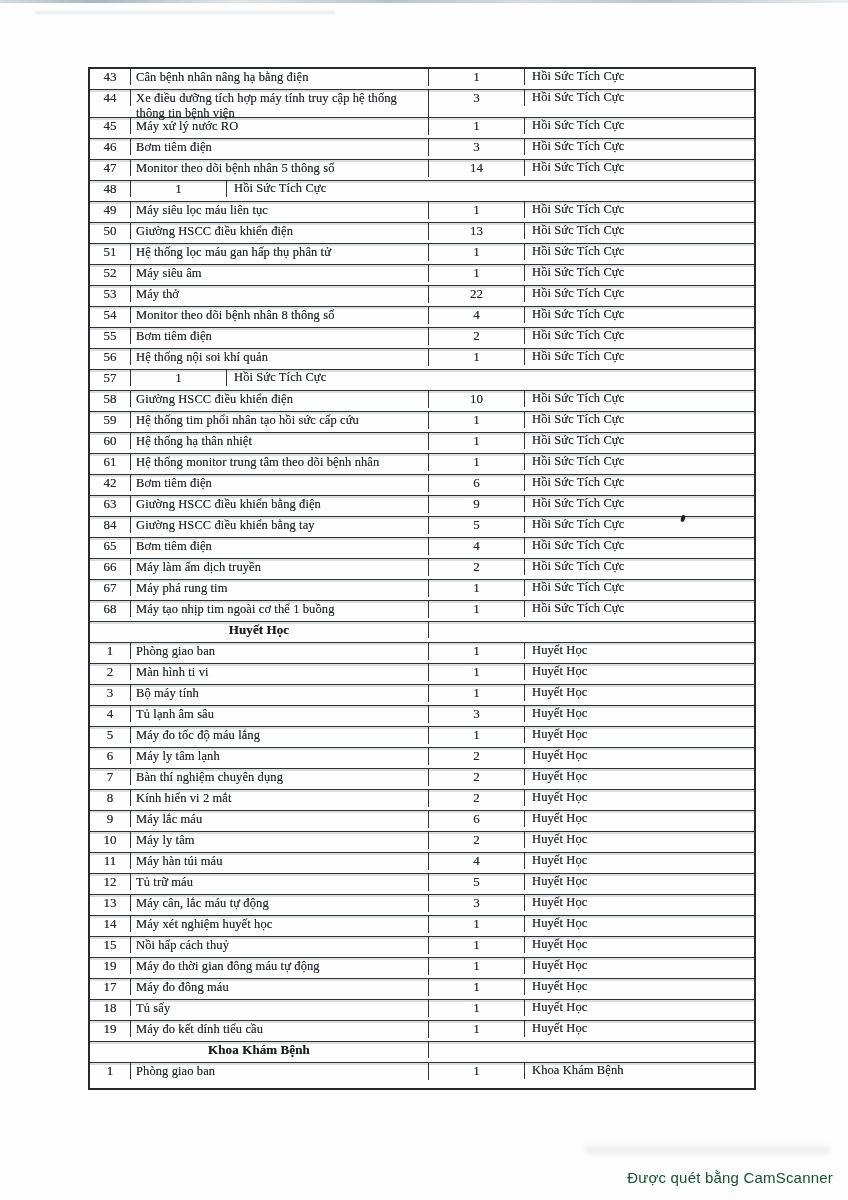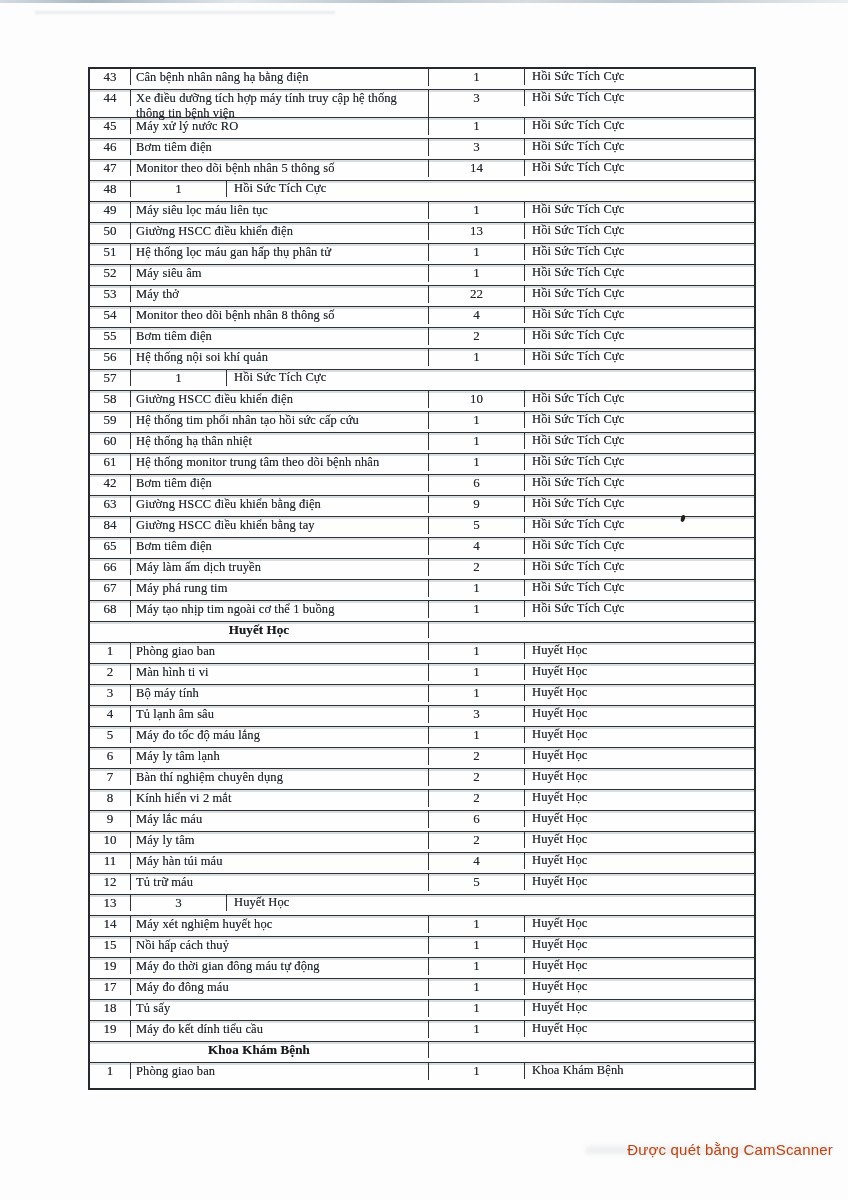--- a/index.html
+++ b/index.html
@@ -68,23 +68,23 @@
   .c.name{width:298px;flex:none;padding:1px 4px 1px 5px;}
   .c.qty{width:96px;flex:none;justify-content:center;font-size:13px;}
   .c.dept{flex:1;padding-left:7px;}
   .row.tall .c.dept{align-items:flex-end;padding-bottom:3px;}
   .c.span2{width:339px;flex:none;justify-content:center;
     font-weight:bold;font-size:13px;color:#191c1f;
     text-shadow:0 0 .6px rgba(20,24,28,.6);}
 
   
   .footer{
-    position:absolute;top:1141px;right:15px;
+    position:absolute;top:1169px;right:15px;
     font-family:"Liberation Sans","DejaVu Sans",sans-serif;
-    font-size:15px;color:#c2410c;letter-spacing:.2px;
+    font-size:15px;color:#14532d;letter-spacing:.2px;
   }
 </style>
 </head>
 <body>
 
 <div class="page">
   <div class="top-line"></div>
   <div class="top-smudge"></div>
 
   <div class="tbl">
@@ -314,20 +314,21 @@
         <div class="c dept">Huyết Học</div>
       </div>
       <div class="row">
         <div class="c no">12</div>
         <div class="c name">Tủ trữ máu</div>
         <div class="c qty">5</div>
         <div class="c dept">Huyết Học</div>
       </div>
       <div class="row">
         <div class="c no">13</div>
+        <div class="c name">Máy cân, lắc máu tự động</div>
         <div class="c qty">3</div>
         <div class="c dept">Huyết Học</div>
       </div>
       <div class="row">
         <div class="c no">14</div>
         <div class="c name">Máy xét nghiệm huyết học</div>
         <div class="c qty">1</div>
         <div class="c dept">Huyết Học</div>
       </div>
       <div class="row">

